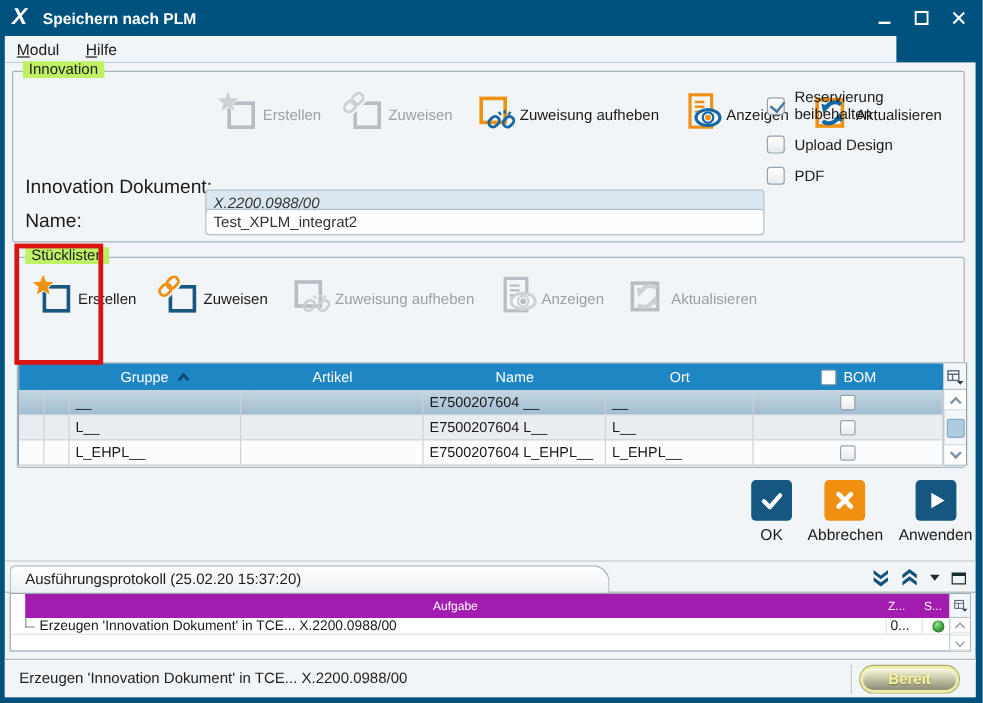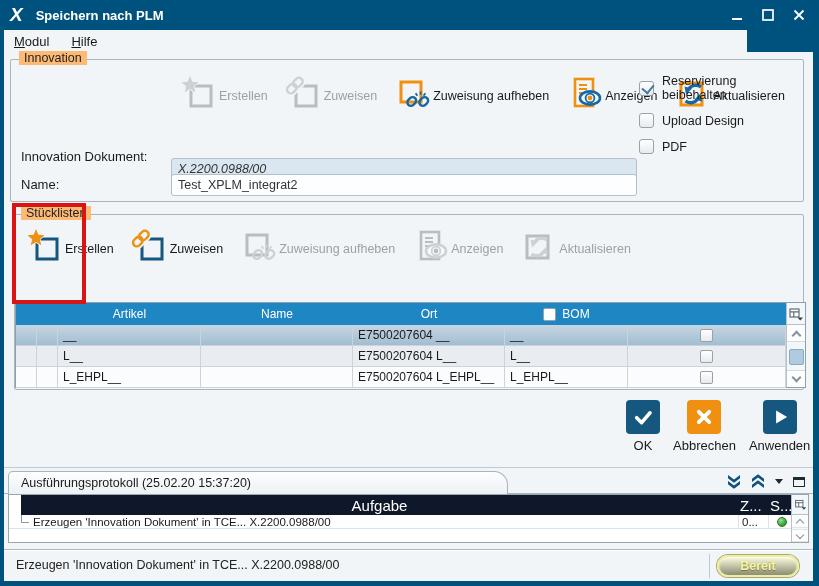--- a/index.html
+++ b/index.html
@@ -16,21 +16,21 @@
   .win-btn { width:16px; height:16px; display:flex; align-items:center; justify-content:center; cursor:pointer; }
 
   
   .menubar { position:absolute; left:4px; top:30px; width:743px; height:22px; background:#f1f5f8; display:flex; align-items:center; gap:22px; padding-left:10px; }
   .menu-item { font-size:13px; cursor:pointer; }
 
   
   .content { position:absolute; left:4px; top:52px; width:809px; height:529px; background:#f1f5f8; }
 
   .fieldset { position:absolute; border:1px solid #a9b4bd; border-radius:2px; }
-  .legend { position:absolute; top:-9px; left:8px; background:#fdba74; padding:0 5px; font-size:12.5px; color:#222;text-align:center; }
+  .legend { position:absolute; top:-9px; left:8px; background:#bef264; padding:0 5px; font-size:12.5px; color:#222;text-align:center; }
 
   .fs-innovation { left:6px; top:7px; width:794px; height:143px; }
   .fs-stueckliste { left:10px; top:162px; width:790px; height:176px; }
 
   
   .toolbar { position:absolute; display:flex; gap:16px; }
   .tbtn { display:flex; align-items:center; cursor:pointer; }
   .tbtn .ticon svg { width:40px; height:40px; display:block; }
   .tlabel { font-size:12.5px; margin-top:3px; white-space:nowrap; color:#1a1a1a; }
   .ic-a { --c1:#15577f; --c2:#ef9010; }
@@ -40,21 +40,21 @@
 
   
   .checks { position:absolute; left:628px; top:14px; display:flex; flex-direction:column; gap:11px; }
   .check-row { display:flex; align-items:center; gap:8px; }
   .cb { width:15px; height:15px; border:1px solid #98a2aa; border-radius:3px; background:linear-gradient(180deg,#ffffff,#e7ebee); position:relative; flex:none; cursor:pointer; }
   .cb.checked::after { content:""; position:absolute; left:3.5px; top:0.5px; width:5.5px; height:9px; border-right:2.6px solid #47779c; border-bottom:2.6px solid #47779c; transform:rotate(40deg); }
   .cb.sm { width:13px; height:13px; border-radius:2px; }
   .check-label { font-size:12.5px; }
 
   
-  .flabel { position:absolute; left:10px; font-size:13px; line-height:22px; }
+  .flabel { position:absolute; left:10px; font-size:16px; line-height:22px; }
   .finput { position:absolute; left:160px; width:466px; height:22px; border:1px solid #b3c0ca; border-radius:3px; font-family:"Liberation Sans",sans-serif; font-size:12.5px; padding:0 6px; color:#333; }
   .finput.ro { background:#dbe7f0; }
   .finput.ed { background:#fdfeff; }
 
   
   .ptable { position:absolute; left:11px; top:250px; width:791px; height:86px; border:1px solid #8fa0ac; display:flex; background:#fff; }
   .pt-main { width:770px; }
   .pt-head { display:grid; grid-template-columns:21px 21px 143px 152px 152px 123px 158px; height:22px; background:#1f86c4; }
   .pt-head .hc { color:#fff; font-size:12px; display:flex; align-items:center; justify-content:center; gap:6px; cursor:pointer; }
   .pt-row { display:grid; grid-template-columns:21px 21px 143px 152px 152px 123px 158px; height:21px; background:#fbfcfd; }
@@ -84,21 +84,21 @@
   
   .protocol { position:absolute; left:0; top:415px; width:809px; height:81px; border-top:1px solid #c3cbd1; }
   .ptab { position:absolute; left:4px; top:3px; width:500px; height:23px; border:1px solid #a9b3bb; border-bottom:none; border-radius:5px 14px 0 0; background:linear-gradient(180deg,#fdfeff,#edf1f4); font-size:12.5px; line-height:22px; padding-left:12px; z-index:2; cursor:pointer; }
   .ptabline { position:absolute; left:0; top:25px; width:809px; height:1px; background:#a9b3bb; }
   .picons { position:absolute; right:8px; top:6px; display:flex; align-items:center; gap:10px; z-index:3; }
   .picon { cursor:pointer; display:flex; align-items:center; }
   .tri-down { width:0; height:0; border-left:4.5px solid transparent; border-right:4.5px solid transparent; border-top:5.5px solid #1b2b36; }
   .winbox { width:12px; height:10px; border:1.5px solid #1b2b36; border-top:3.5px solid #1b2b36; }
   .prot-table { position:absolute; left:4px; top:26px; width:801px; height:49px; border:1px solid #9aa6b0; background:#fff; display:flex; }
   .prot-main { flex:1; }
-  .prot-head { display:grid; grid-template-columns:1fr 30px 23px; height:20px; background:#0f172a; color:#fff; font-size:15px;margin-left:12px; }
+  .prot-head { display:grid; grid-template-columns:1fr 30px 23px; height:20px; background:#a21caf; color:#fff; font-size:10px;margin-left:12px; }
   .prot-head .ph-task { display:flex; align-items:center; justify-content:center; }
   .prot-head .ph-sm { display:flex; align-items:center; padding-left:2px; overflow:hidden; white-space:nowrap; cursor:pointer; }
   .prow { display:grid; grid-template-columns:1fr 30px 23px; height:14px; font-size:11.5px; border-bottom:1px solid #dde3e7; cursor:pointer; }
   .prow .pc { display:flex; align-items:center; gap:4px; padding-left:4px; overflow:hidden; white-space:nowrap; }
   .prow .pc.num { border-left:1px solid #dde3e7; padding-left:3px; }
   .prot-side { width:17px; border-left:1px solid #b7c1c9; background:#f3f7fa; display:flex; flex-direction:column; }
   .ps-settings { height:20px; display:flex; align-items:center; justify-content:center; border-bottom:1px solid #b7c1c9; background:#f4f7f9; cursor:pointer; }
   .ps-btn { height:13px; display:flex; align-items:center; justify-content:center; cursor:pointer; background:#fdfdfe; border-bottom:1px solid #e0e5e9; }
   .ps-btn:last-child { margin-top:auto; border-top:1px solid #e0e5e9; }
   .chev2 { width:6px; height:6px; border-right:1.8px solid #7f93a2; border-bottom:1.8px solid #7f93a2; }
@@ -321,20 +321,26 @@
         </div>
       </div>
     </div>
 
     <div class="ptable">
       <div class="pt-main">
         <div class="pt-head">
           <div class="hc"></div>
           <div class="hc"></div>
           <div class="hc">
+              <span>Gruppe</span>
+              <svg width="12" height="9" viewBox="0 0 12 9">
+                <path d="M2 7 L6 2.2 L10 7" fill="none" stroke="#0b4a75" stroke-width="2.4"></path>
+              </svg>
+            </div>
+          <div class="hc">
               <span>Artikel</span>
             </div>
           <div class="hc">
               <span>Name</span>
             </div>
           <div class="hc">
               <span>Ort</span>
             </div>
           <div class="hc">
               <span class="cb sm" style="background:#fff;"></span>

